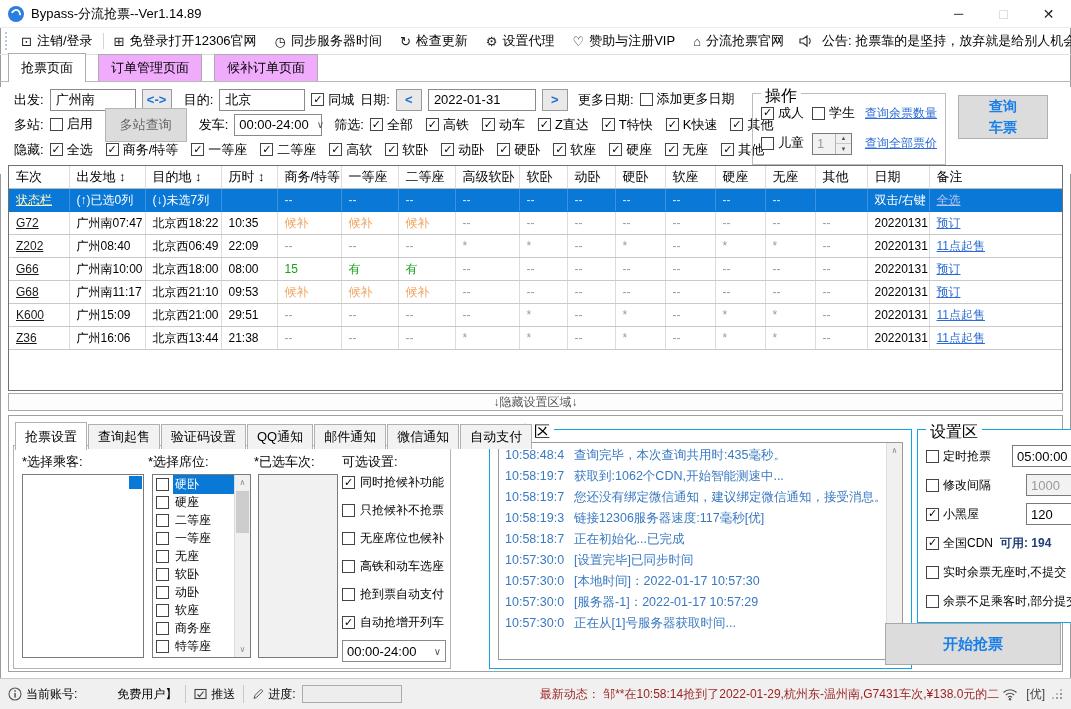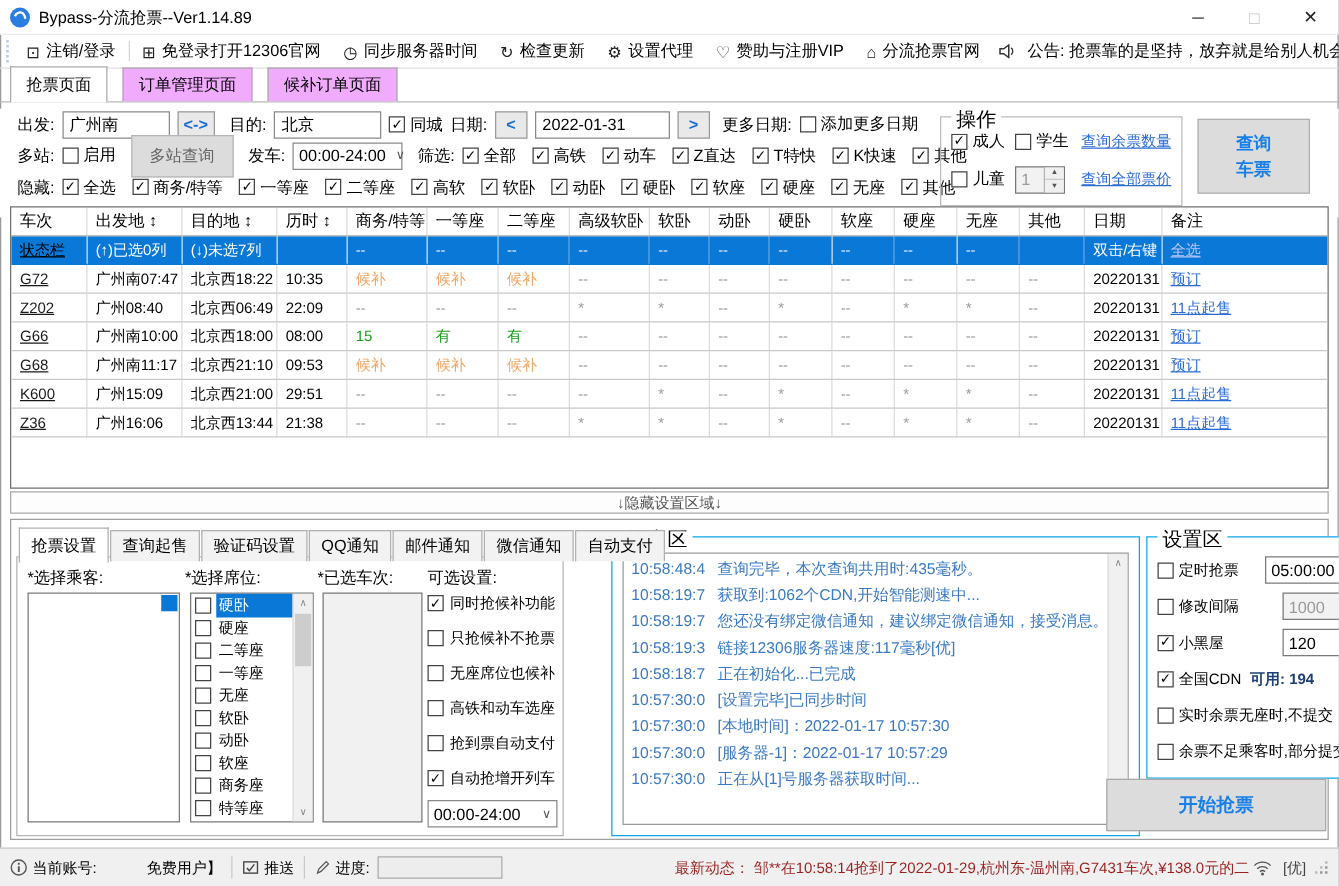--- a/index.html
+++ b/index.html
@@ -47,41 +47,41 @@
   .combo{border:1px solid #8a8a8a;height:22px;display:inline-flex;align-items:center;background:#fff;
          padding:0 4px;gap:8px;font-size:13px;box-sizing:border-box;justify-content:space-between;}
   .darr{color:#555;font-size:10px;}
   .mbtn{background:#dcdcdc;border:1px solid #b5b5b5;color:#666;height:22px;display:inline-flex;align-items:center;
         padding:16px 14px;font-size:13px;box-sizing:border-box;}
   .checks{display:flex;align-items:center;gap:13px;}
   .opbox{position:absolute;left:752px;top:6px;width:192px;height:70px;border:1px solid #bcbcbc;}
   .leg{position:absolute;top:-8px;left:8px;background:#fff;padding:0 4px;font-size:16px;}
   .oprow{display:flex;align-items:center;gap:8px;margin:10px 8px 0;font-size:13px;}
   .lnk{color:#2b6bd6;text-decoration:underline;font-size:12px;}
-  .qbtn{position:absolute;left:958px;top:8px;width:90px;height:60px;background:#dcdcdc;border:1px solid #b0b0b0;
+  .qbtn{position:absolute;left:958px;top:8px;width:90px;height:44px;background:#dcdcdc;border:1px solid #b0b0b0;
         color:#187fe8;font-weight:700;font-size:14px;display:flex;align-items:center;justify-content:center;
         text-align:center;white-space:pre-line;line-height:1.5;box-sizing:border-box;}
   
   .spin{display:inline-flex;border:1px solid #7a7a7a;height:22px;background:#fff;box-sizing:border-box;}
   .spin .sval{flex:1;display:flex;align-items:center;padding:0 4px;font-size:13px;}
   .spin.dis{background:#f2f2f2;} .spin.dis .sval{color:#9a9a9a;}
   .sbtns{width:15px;border-left:1px solid #b5b5b5;display:flex;flex-direction:column;}
   .sb{flex:1;display:flex;align-items:center;justify-content:center;font-size:6px;color:#555;background:#f0f0f0;}
   .sb:first-child{border-bottom:1px solid #c8c8c8;}
   
   .gridbox{position:absolute;left:8px;top:165px;width:1055px;height:226px;border:1px solid #707070;background:#fff;overflow:hidden;box-sizing:border-box;}
   table{border-collapse:collapse;table-layout:fixed;width:1053px;font-size:12px;}
   th{font-weight:400;font-size:13px;height:22px;text-align:left;padding:0 0 0 7px;white-space:nowrap;
      border-right:1px solid #dcdcdc;border-bottom:1px solid #bdbdbd;overflow:hidden;}
   td{height:22px;padding:0 0 0 7px;white-space:nowrap;overflow:hidden;
      border-right:1px solid #dcdcdc;border-bottom:1px solid #c9c9c9;}
   th:last-child,td:last-child{border-right:none;}
   .status-tr{background:#0a78d6;color:#fff;}
   .status-tr td{border-right:1px solid #3b93e0;border-bottom:1px solid #0a78d6;}
-  .wlink{color:#000000;text-decoration:underline;}
+  .wlink{color:#fef9c3;text-decoration:underline;}
   .llink{color:#2b6bd6;text-decoration:underline;}
   .ltlink{color:#bcc6f5;text-decoration:underline;}
   .tlink{color:#1a1a1a;text-decoration:underline;}
   .c-wait{color:#f0a35e;} .c-avail{color:#1ca01c;} .c-na{color:#9c9c9c;} .sna{color:#dfe8f5;}
   
   .divider{position:absolute;left:8px;top:393px;width:1055px;height:18px;border:1px solid #a8a8a8;background:#fdfdfd;
            display:flex;align-items:center;justify-content:center;color:#555;box-sizing:border-box;}
   
   .bottom{position:absolute;left:8px;top:415px;width:1055px;height:257px;border:1px solid #a0a0a0;background:#fff;box-sizing:border-box;}
   .ptabs{position:absolute;top:6px;left:6px;display:flex;align-items:flex-end;z-index:2;}

